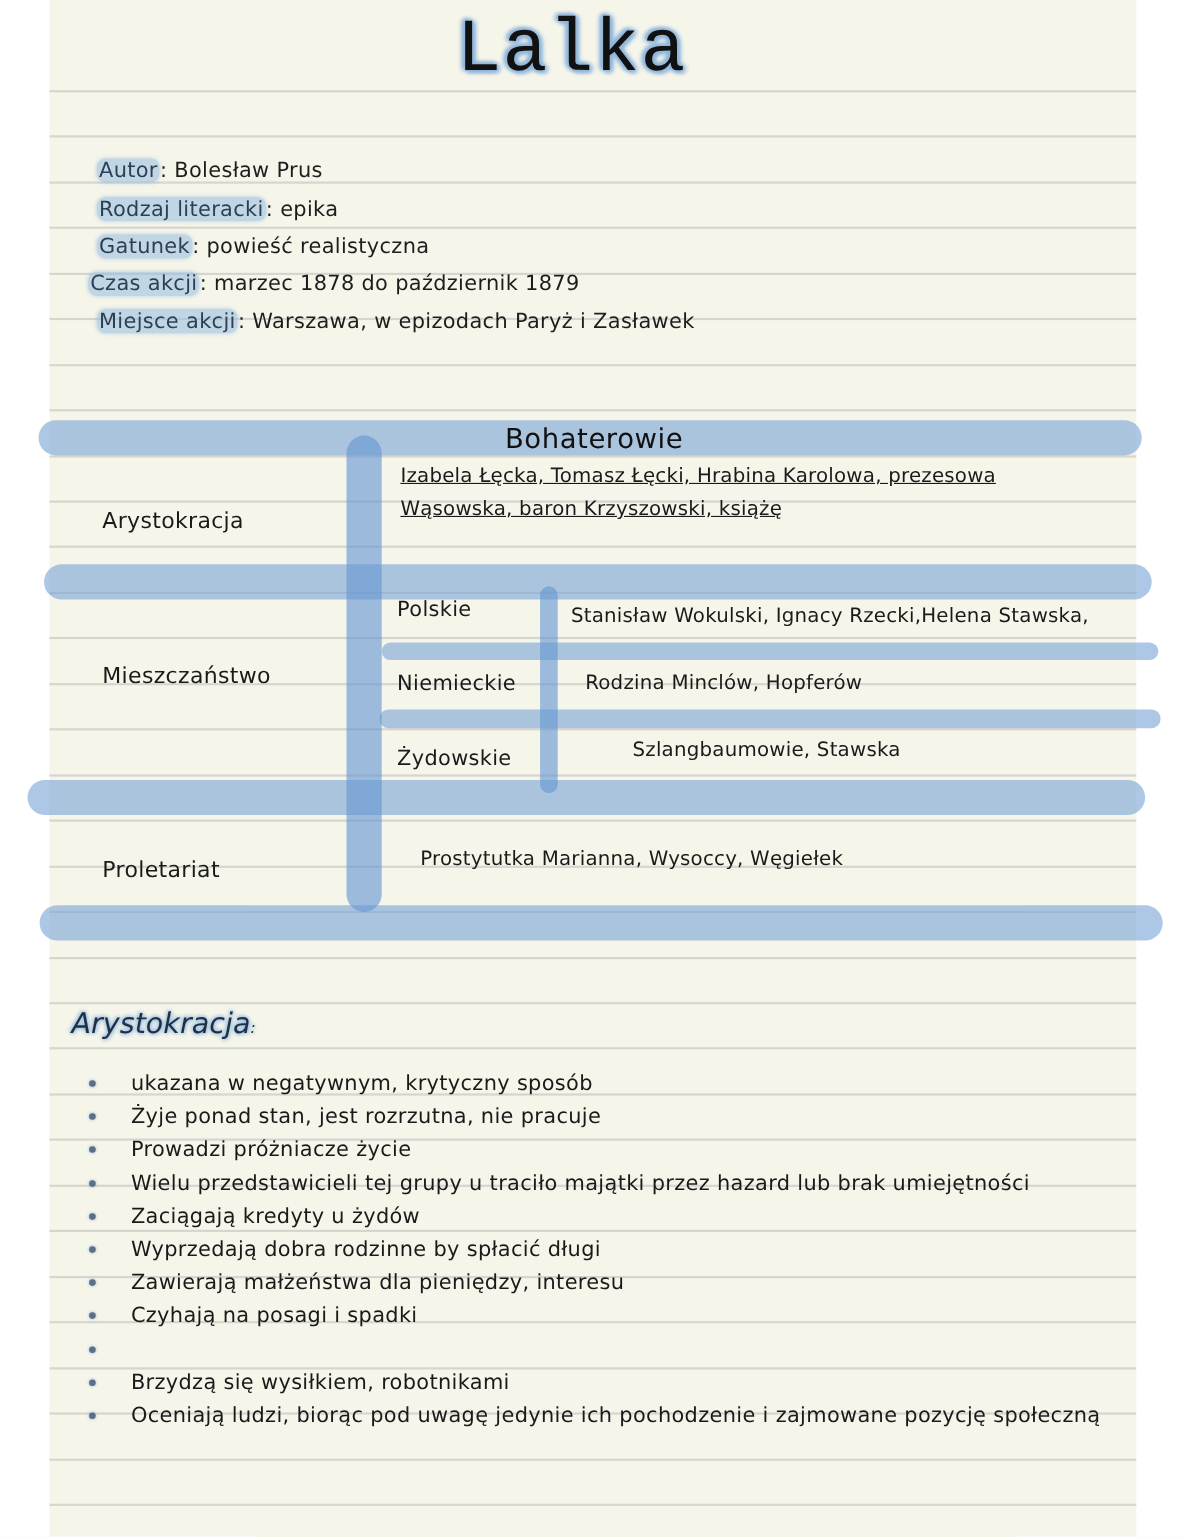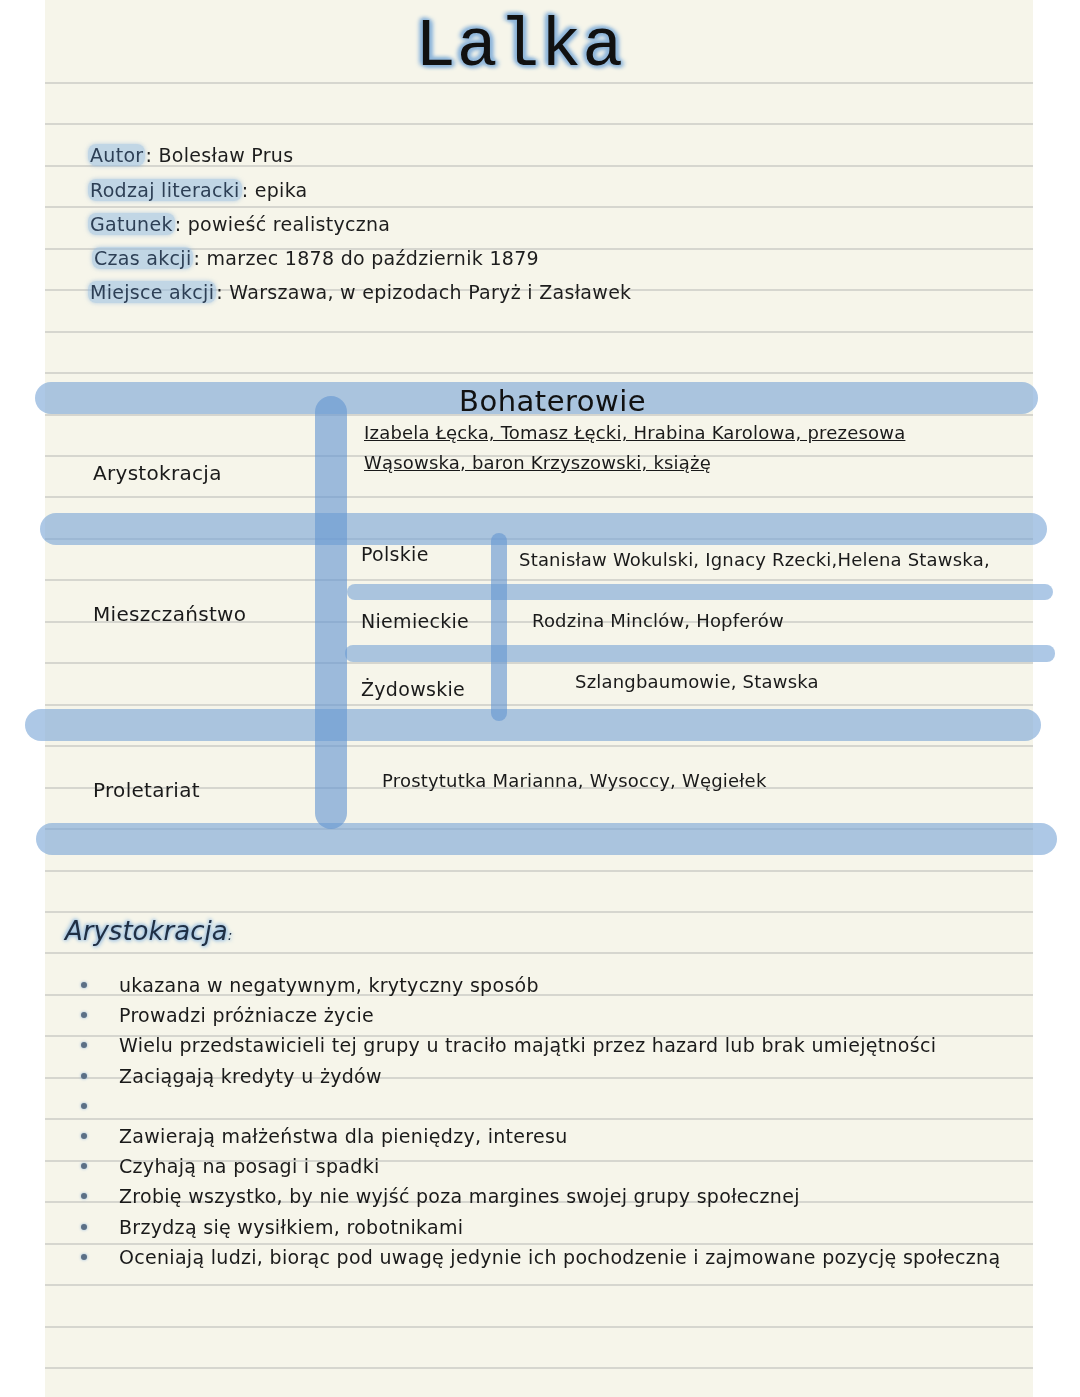--- a/index.html
+++ b/index.html
@@ -32,21 +32,21 @@
   }
 
   
   .band { position: absolute; background: rgba(122,166,214,0.62); border-radius: 16px; }
   .band.thin { border-radius: 8px; }
   .vbar { position: absolute; background: rgba(100,150,210,0.62); border-radius: 16px; }
   .vbar.thin { border-radius: 8px; }
 
   .cell { font-size: 20px; color: #1a1a1a; letter-spacing: 0.3px; }
   .heroes { font-size: 18px; color: #1a1a1a; letter-spacing: 0.2px; line-height: 30px; }
-  .th { font-size: 29px; color: #111; letter-spacing: 0.5px; }
+  .th { font-size: 25px; color: #111; letter-spacing: 0.5px; }
 
   .section-title {
     left: 65px; top: 916px; font-size: 26px; color: #1f2f44;
     text-shadow: 0 0 3px #9cc0e2, 1px 1px 4px #9cc0e2, -1px -1px 4px #9cc0e2;
     font-style: italic;
   }
   .bullets { position: absolute; left: 60px; top: 956px; margin: 16px; padding: 0; list-style: none; }
   .bullets li { position: relative; height: 30.2px; font-size: 19px; line-height: 26px; padding-left: 43px; letter-spacing: 0.3px; color: #1a1a1a; white-space: nowrap; }
   .bullets li.cont { padding-left: 43px; }
   .bullet-dot {
@@ -97,21 +97,21 @@
 
 <div class="abs meta" style="left:88px; top:144px;">
   <span class="hl">Autor</span><span>: </span><span>Bolesław Prus</span>
 </div>
 <div class="abs meta" style="left:88px; top:179px;">
   <span class="hl">Rodzaj literacki</span><span>: </span><span>epika</span>
 </div>
 <div class="abs meta" style="left:88px; top:213px;">
   <span class="hl">Gatunek</span><span>: </span><span>powieść realistyczna</span>
 </div>
-<div class="abs meta" style="left:92px; top:247px;">
+<div class="abs meta" style="left:80px; top:247px;">
   <span class="hl">Czas akcji</span><span>: </span><span>marzec 1878 do październik 1879</span>
 </div>
 <div class="abs meta" style="left:88px; top:281px;">
   <span class="hl">Miejsce akcji</span><span>: </span><span>Warszawa, w epizodach Paryż i Zasławek</span>
 </div>
 
 <div class="band" style="left:35px; top:382px; width:1003px; height:32px;"></div>
 <div class="band" style="left:40px; top:513px; width:1007px; height:32px;"></div>
 <div class="band thin" style="left:347px; top:584px; width:706px; height:16px;"></div>
 <div class="band thin" style="left:345px; top:645px; width:710px; height:17px;"></div>
@@ -138,22 +138,23 @@
 
 <div class="abs cell" style="left:93px; top:778px;">Proletariat</div>
 <div class="abs heroes" style="left:382px; top:766px;">Prostytutka Marianna, Wysoccy, Węgiełek</div>
 
 <div class="abs section-title">
   <span>Arystokracja</span><span style="font-size:14px;">:</span>
 </div>
 
 <ul class="bullets" id="bullet-list">
     <li><span class="bullet-dot"></span><span>ukazana w negatywnym, krytyczny sposób</span></li>
+    <li><span class="bullet-dot"></span><span>Żyje ponad stan, jest rozrzutna, nie pracuje</span></li>
     <li><span class="bullet-dot"></span><span>Prowadzi próżniacze życie</span></li>
     <li><span class="bullet-dot"></span><span>Wielu przedstawicieli tej grupy u traciło majątki przez hazard lub brak umiejętności</span></li>
     <li><span class="bullet-dot"></span><span>Zaciągają kredyty u żydów</span></li>
-    <li><span class="bullet-dot"></span></li>
+    <li><span class="bullet-dot"></span><span>Wyprzedają dobra rodzinne by spłacić długi</span></li>
     <li><span class="bullet-dot"></span><span>Zawierają małżeństwa dla pieniędzy, interesu</span></li>
     <li><span class="bullet-dot"></span><span>Czyhają na posagi i spadki</span></li>
-    <li><span class="bullet-dot"></span><span>Zrobię wszystko, by nie wyjść poza margines swojej grupy społecznej</span></li>
+    <li><span class="bullet-dot"></span></li>
     <li><span class="bullet-dot"></span><span>Brzydzą się wysiłkiem, robotnikami</span></li>
     <li><span class="bullet-dot"></span><span>Oceniają ludzi, biorąc pod uwagę jedynie ich pochodzenie i zajmowane pozycję społeczną</span></li>
   </ul>
 
 </body></html>

